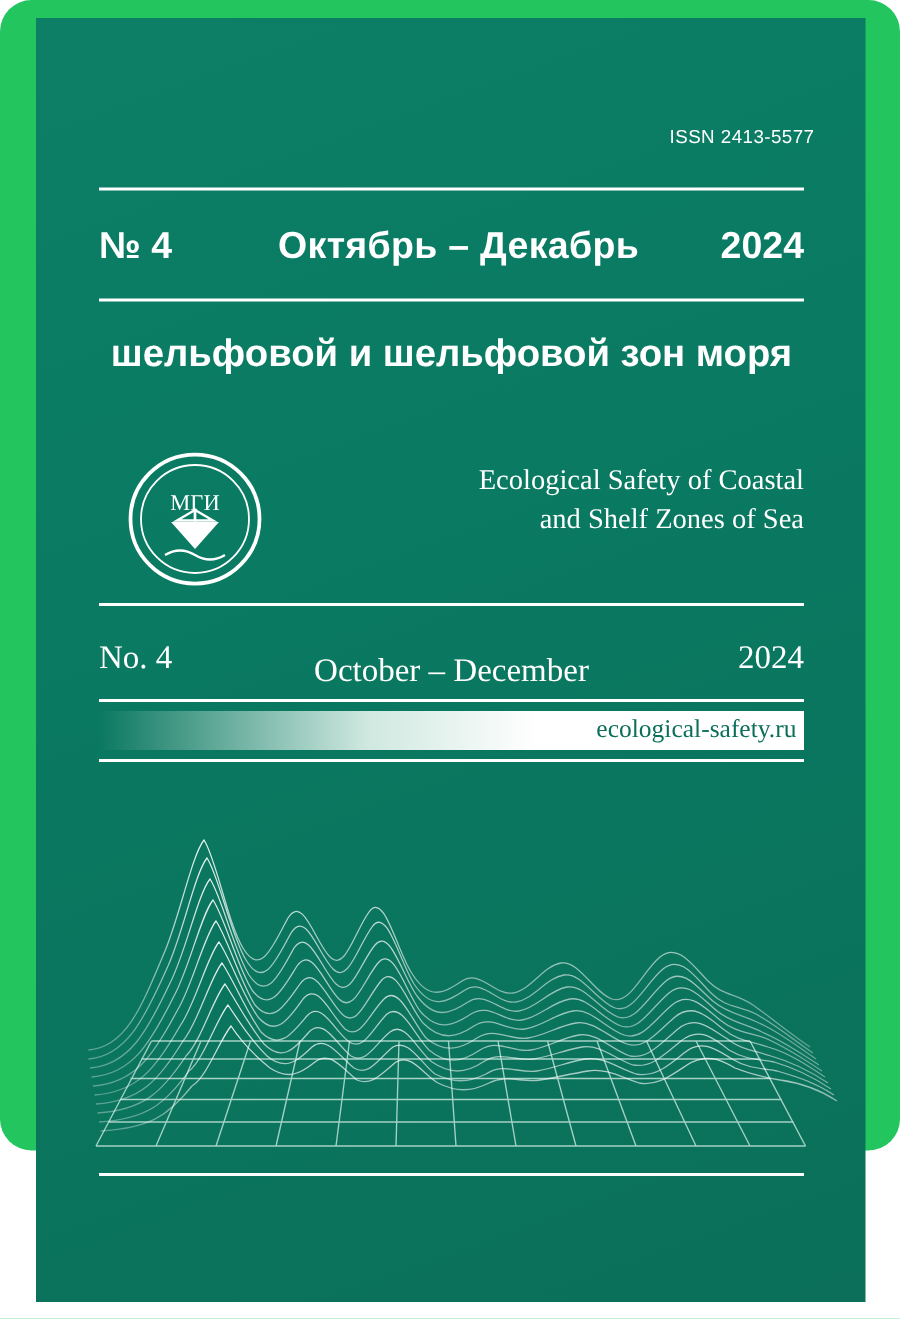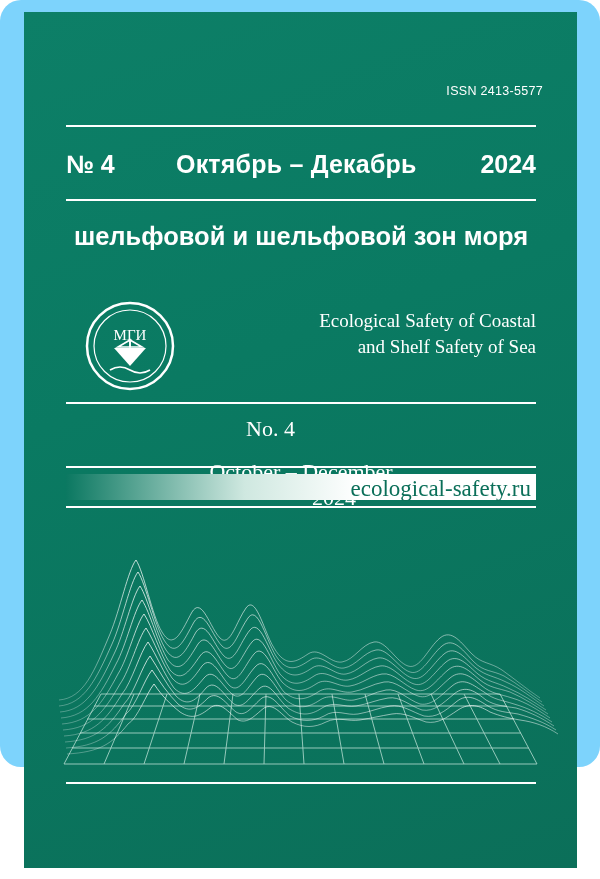--- a/index.html
+++ b/index.html
@@ -10,21 +10,21 @@
   body {
     width: 600px;
     height: 879px;
     font-family: "Liberation Sans", sans-serif;
     overflow: hidden;
   }
   .page {
     position: relative;
     width: 600px;
     height: 767px;
-    background: #7dd3fc;
+    background: #22c55e;
     border-radius: 21px;
   }
   .cover {
     position: absolute;
     left: 24px;
     top: 12px;
     width: 553px;
     height: 856px;
     background: linear-gradient(160deg, #0d7f67 0%, #0a7a62 40%, #0b6f59 100%);
     overflow: hidden;
@@ -60,21 +60,21 @@
     width: 470px;
     height: 48px;
     color: #ffffff;
     display: flex;
     align-items: center;
     justify-content: space-between;
     font-weight: bold;
     font-size: 25px;
   }
   .issue-row .num { width: 110px; }
-  .issue-row .mid { flex: 1; text-align: left; letter-spacing: 0.2px;}
+  .issue-row .mid { flex: 1; text-align: right; letter-spacing: 0.2px;}
   .issue-row .year { width: 110px; text-align: right; }
 
   .title-ru {
     position: absolute;
     left: 42px;
     top: 208px;
     width: 470px;
     color: #ffffff;
     text-align: center;
     font-weight: bold;
@@ -104,39 +104,38 @@
     left: 42px;
     top: 404px;
     width: 470px;
     height: 44px;
     color: #ffffff;
     display: flex;
     align-items: center;
     justify-content: space-between;
     font-size: 22px;
     font-family: "Liberation Serif", serif;
-    flex-direction: column;
   }
   .issue-row-en .num { width: 110px; }
   .issue-row-en .mid { flex: 1; text-align: center; margin-top: 17px; }
   .issue-row-en .year { width: 110px; text-align: right; }
 
   .gradient-bar {
     position: absolute;
     left: 42px;
     top: 462px;
     width: 470px;
     height: 26px;
     background: linear-gradient(90deg, #0b7861 0%, #cfe8e0 38%, #ffffff 62%, #ffffff 100%);
   }
   .site {
     position: absolute;
     right: 46px;
     top: 464px;
-    font-size: 23px;
+    font-size: 17px;
     color: #0b6f59;
     font-family: "Liberation Serif", serif;
   }
   .art {
     position: absolute;
     left: 0;
     top: 500px;
     width: 553px;
     height: 290px;
   }
@@ -179,21 +178,21 @@
         <path d="M30 48 L46 48 L46 66 Z" fill="#ffffff"></path>
         <path d="M62 48 L46 48 L46 66 Z" fill="#ffffff"></path>
         <path d="M34 47 L46 47 L46 40 Z" fill="none" stroke="#ffffff" stroke-width="1.6"></path>
         <path d="M58 47 L46 47 L46 40 Z" fill="none" stroke="#ffffff" stroke-width="1.6"></path>
         <path d="M26 70 Q36 64 46 70 T66 70" fill="none" stroke="#ffffff" stroke-width="1.6"></path>
       </svg>
     </div>
 
     <div class="title-en">
       <div>Ecological Safety of Coastal</div>
-      <div>and Shelf Safety of Sea</div>
+      <div>and Shelf Zones of Sea</div>
     </div>
 
     <div class="rule rule-3"></div>
 
     <div class="issue-row-en">
       <span class="num">No. 4</span>
       <span class="mid">October – December</span>
       <span class="year">2024</span>
     </div>
 

